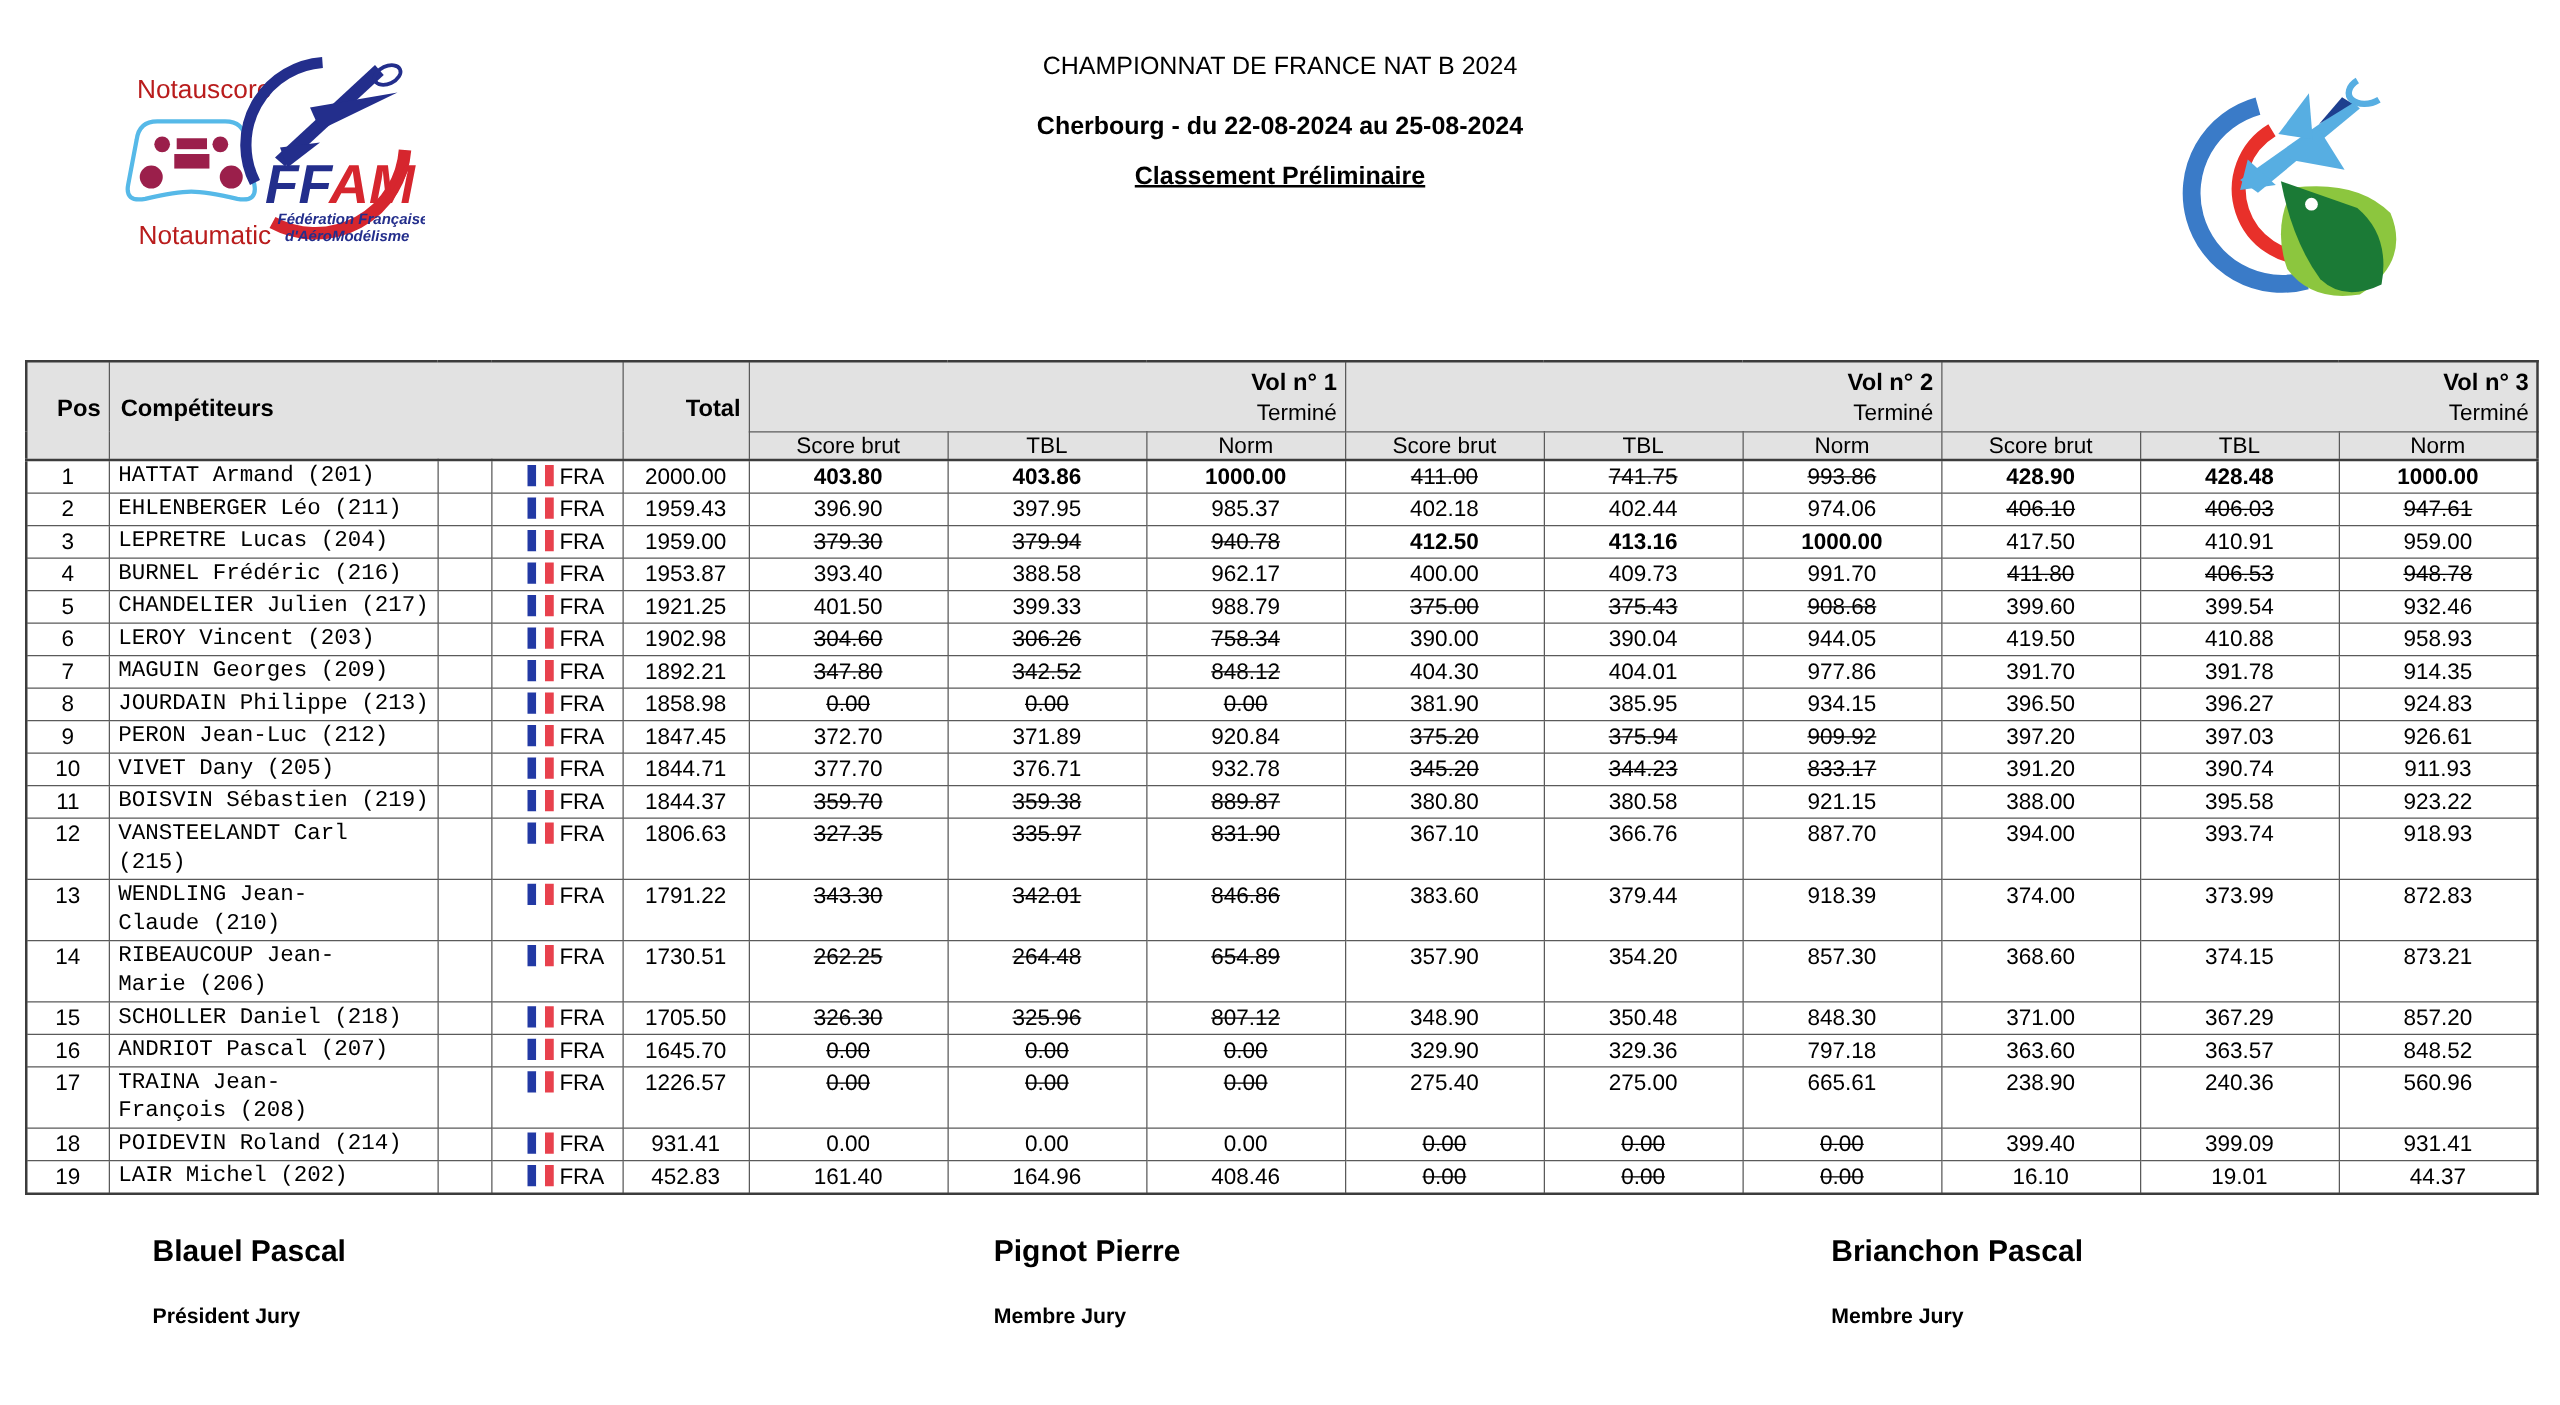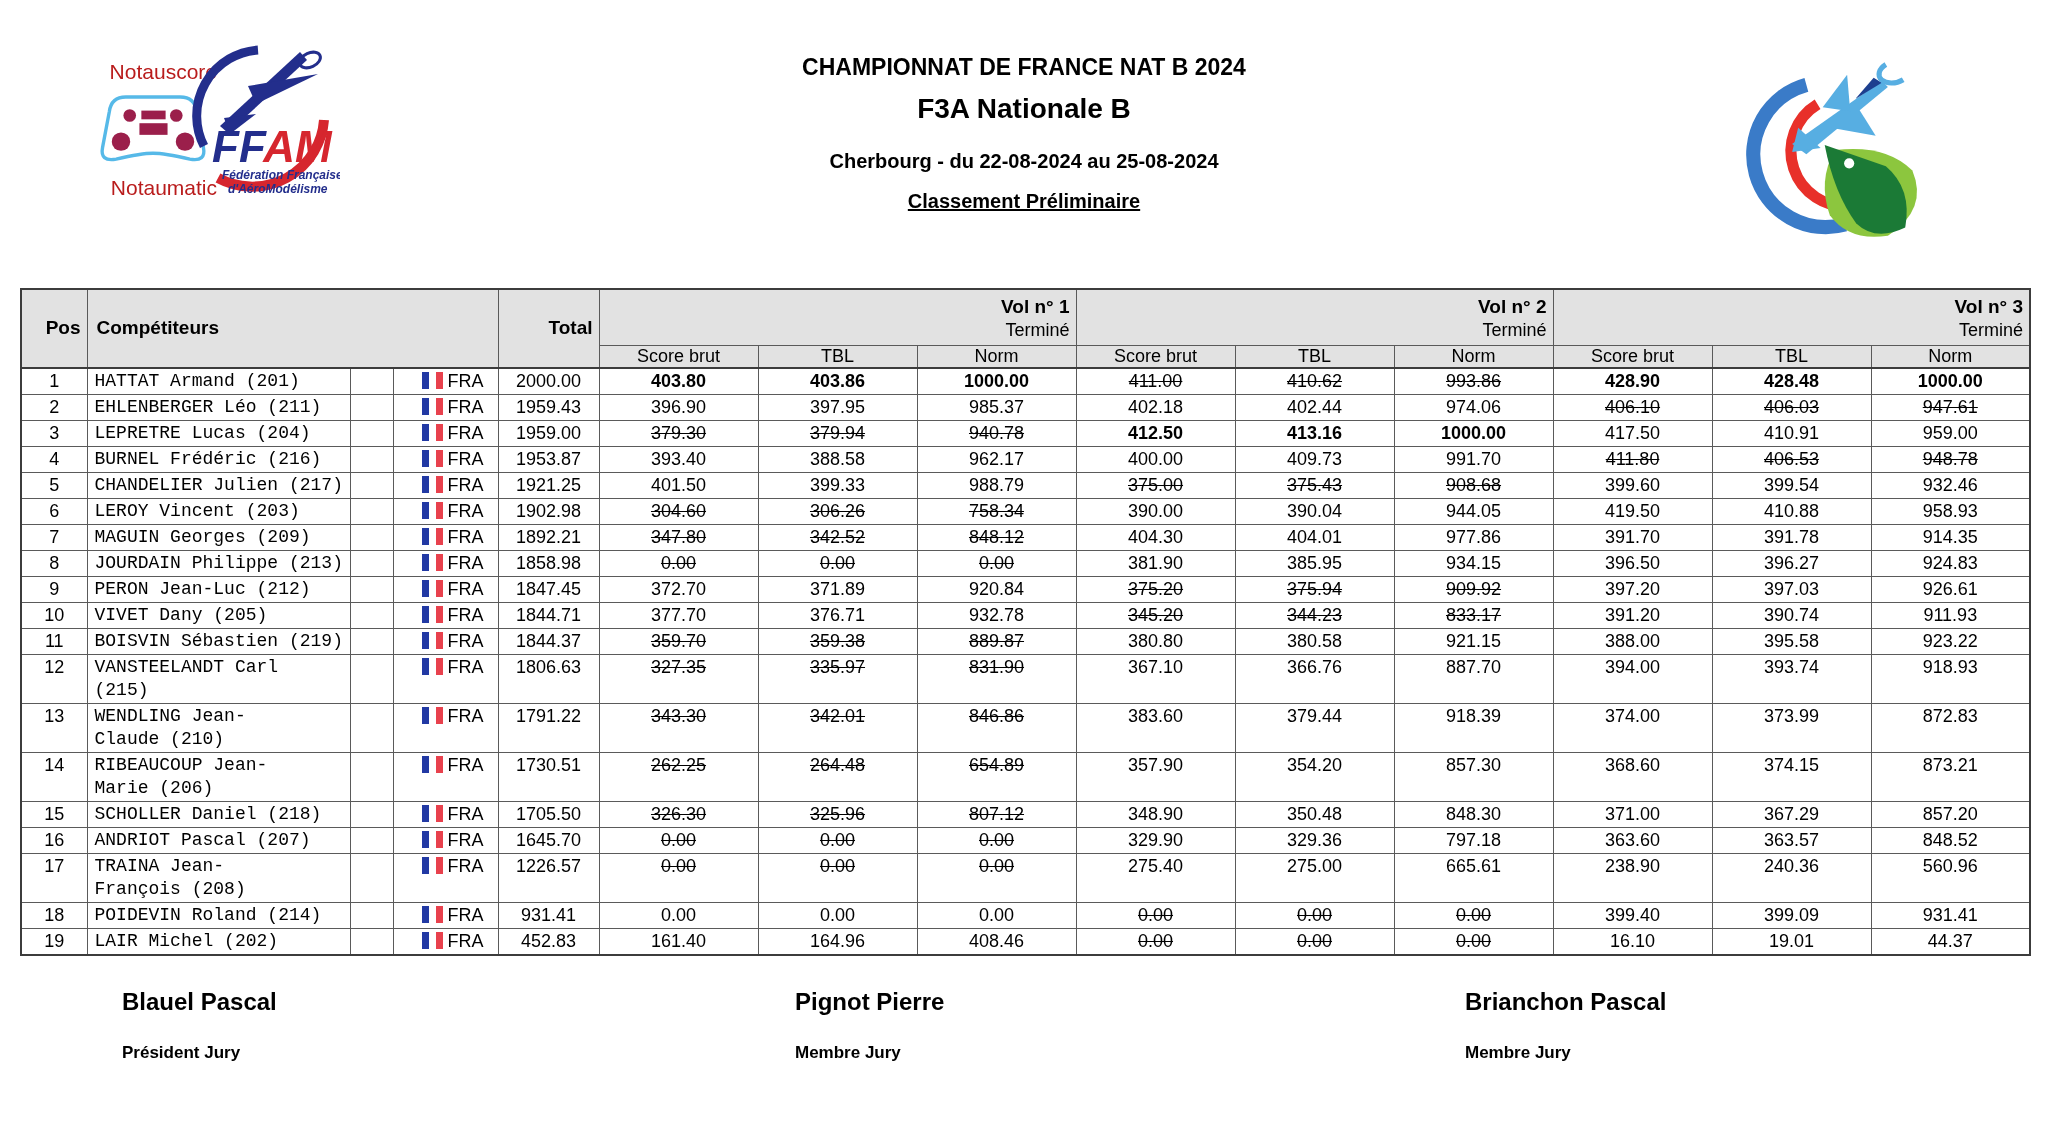--- a/index.html
+++ b/index.html
@@ -11,21 +11,21 @@
     color: #000;
     position: relative;
     overflow: hidden;
   }
 
   
   .titles {
     position: absolute; left: 0; top: 42px; width: 100%;
     text-align: center;
   }
-  .title-1 { font-size: 23px; font-weight: bold; margin: 12px; }
+  .title-1 { font-size: 20px; font-weight: normal; margin: 0; }
   .title-2 { font-size: 28px; font-weight: bold; margin: 7px 0 0 0; }
   .event-info { margin-top: 25px; font-size: 20px; font-weight: bold; }
   .classement { margin-top: 17px; font-size: 20px; font-weight: bold; text-decoration: underline; }
 
   
   .notauscore-logo {
     position: absolute; left: 52px; top: 60px; width: 165px;
     text-align: right; color: #b91c1c;
   }
   .notauscore-logo .brand { font-size: 21px; line-height: 24px; }
@@ -110,21 +110,20 @@
     <text x="24" y="128" font-size="44" font-weight="bold" font-style="italic" font-family="Liberation Sans, sans-serif">
       <tspan fill="#232e8c">FF</tspan><tspan fill="#d6262e">AM</tspan>
     </text>
     <text x="34" y="145" font-size="12" font-weight="bold" font-style="italic" fill="#232e8c" font-family="Liberation Sans, sans-serif">Fédération Française</text>
     <text x="40" y="159" font-size="12" font-weight="bold" font-style="italic" fill="#232e8c" font-family="Liberation Sans, sans-serif">d'AéroModélisme</text>
   </svg>
 </div>
 
 <div class="titles">
   <h1 class="title-1">CHAMPIONNAT DE FRANCE NAT B 2024</h1>
-  <h2 class="title-2">F3A Nationale B</h2>
   <div class="event-info">Cherbourg - du 22-08-2024 au 25-08-2024</div>
   <div class="classement">Classement Préliminaire</div>
 </div>
 
 <div class="event-logo">
   <svg width="214" height="214" viewBox="0 0 210 210">
     <path d="M 72,44 A 70,70 0 0 0 110,181" fill="none" stroke="#3a7bc8" stroke-width="14"></path>
     <path d="M 83,63 A 54,54 0 0 0 116,163" fill="none" stroke="#e8302a" stroke-width="11"></path>
     <g fill="#57aee2">
       <path d="M 58,102 L 146,40 L 152,46 L 72,112 Z"></path>
@@ -191,21 +190,21 @@
       <tr>
         <td>1</td>
         <td class="name-cell"><span>HATTAT Armand (201)</span></td>
         <td></td>
         <td class="country-cell"><span class="flag"><i class="b"></i><i class="w"></i><i class="r"></i></span><span class="country-code">FRA</span></td>
         <td>2000.00</td>
         <td class="best">403.80</td>
         <td class="best">403.86</td>
         <td class="best">1000.00</td>
         <td class="struck">411.00</td>
-        <td class="struck">410.62</td>
+        <td class="struck">741.75</td>
         <td class="struck">993.86</td>
         <td class="best">428.90</td>
         <td class="best">428.48</td>
         <td class="best">1000.00</td>
       </tr>
       <tr>
         <td>2</td>
         <td class="name-cell"><span>EHLENBERGER Léo (211)</span></td>
         <td></td>
         <td class="country-cell"><span class="flag"><i class="b"></i><i class="w"></i><i class="r"></i></span><span class="country-code">FRA</span></td>

